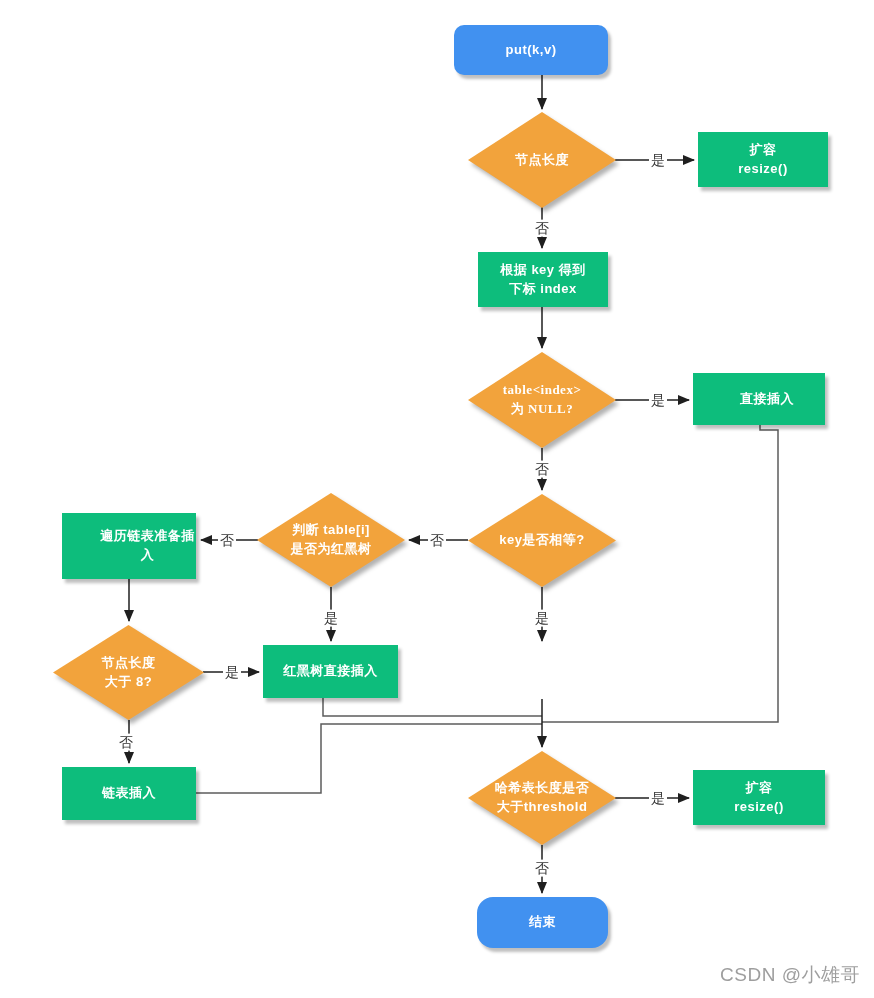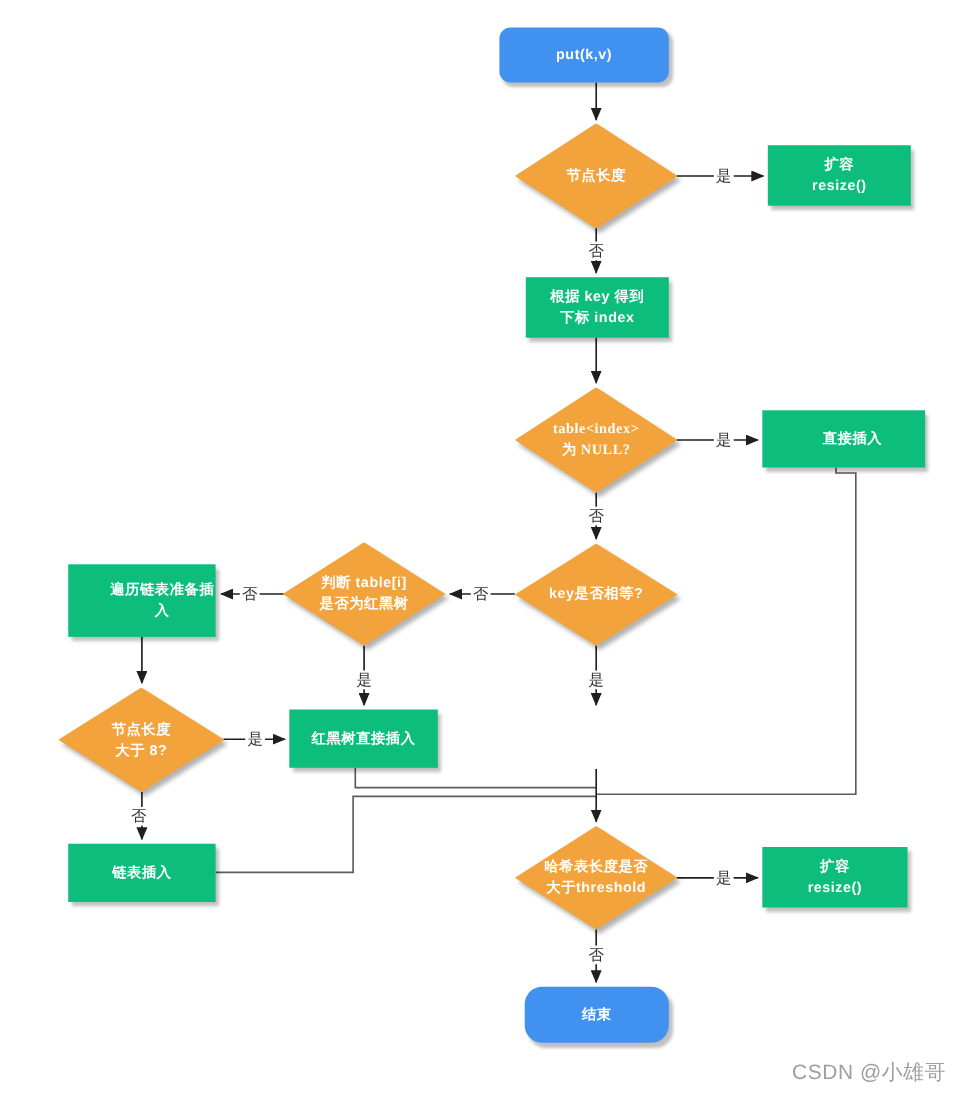--- a/index.html
+++ b/index.html
@@ -92,21 +92,21 @@
 resize()</div>
 
   <div class="node process" style="left:478px;top:252px;width:130px;height:55px;">根据 key 得到
 下标 index</div>
 
   <div class="diamond-wrap" style="left:468px;top:352px;width:148px;height:96px;font-family:Liberation Serif, serif;">
     <div class="diamond-inner">table&lt;index&gt;
 为 NULL?</div>
   </div>
 
-  <div class="node process" style="left:693px;top:373px;width:148px;height:52px;padding-left:16px;">直接插入</div>
+  <div class="node process" style="left:693px;top:373px;width:132px;height:52px;padding-left:16px;">直接插入</div>
 
   <div class="diamond-wrap" style="left:468px;top:494px;width:148px;height:93px;">
     <div class="diamond-inner">key是否相等?</div>
   </div>
 
   <div class="diamond-wrap" style="left:257px;top:493px;width:148px;height:94px;">
     <div class="diamond-inner">判断 table[i]
 是否为红黑树</div>
   </div>
 

